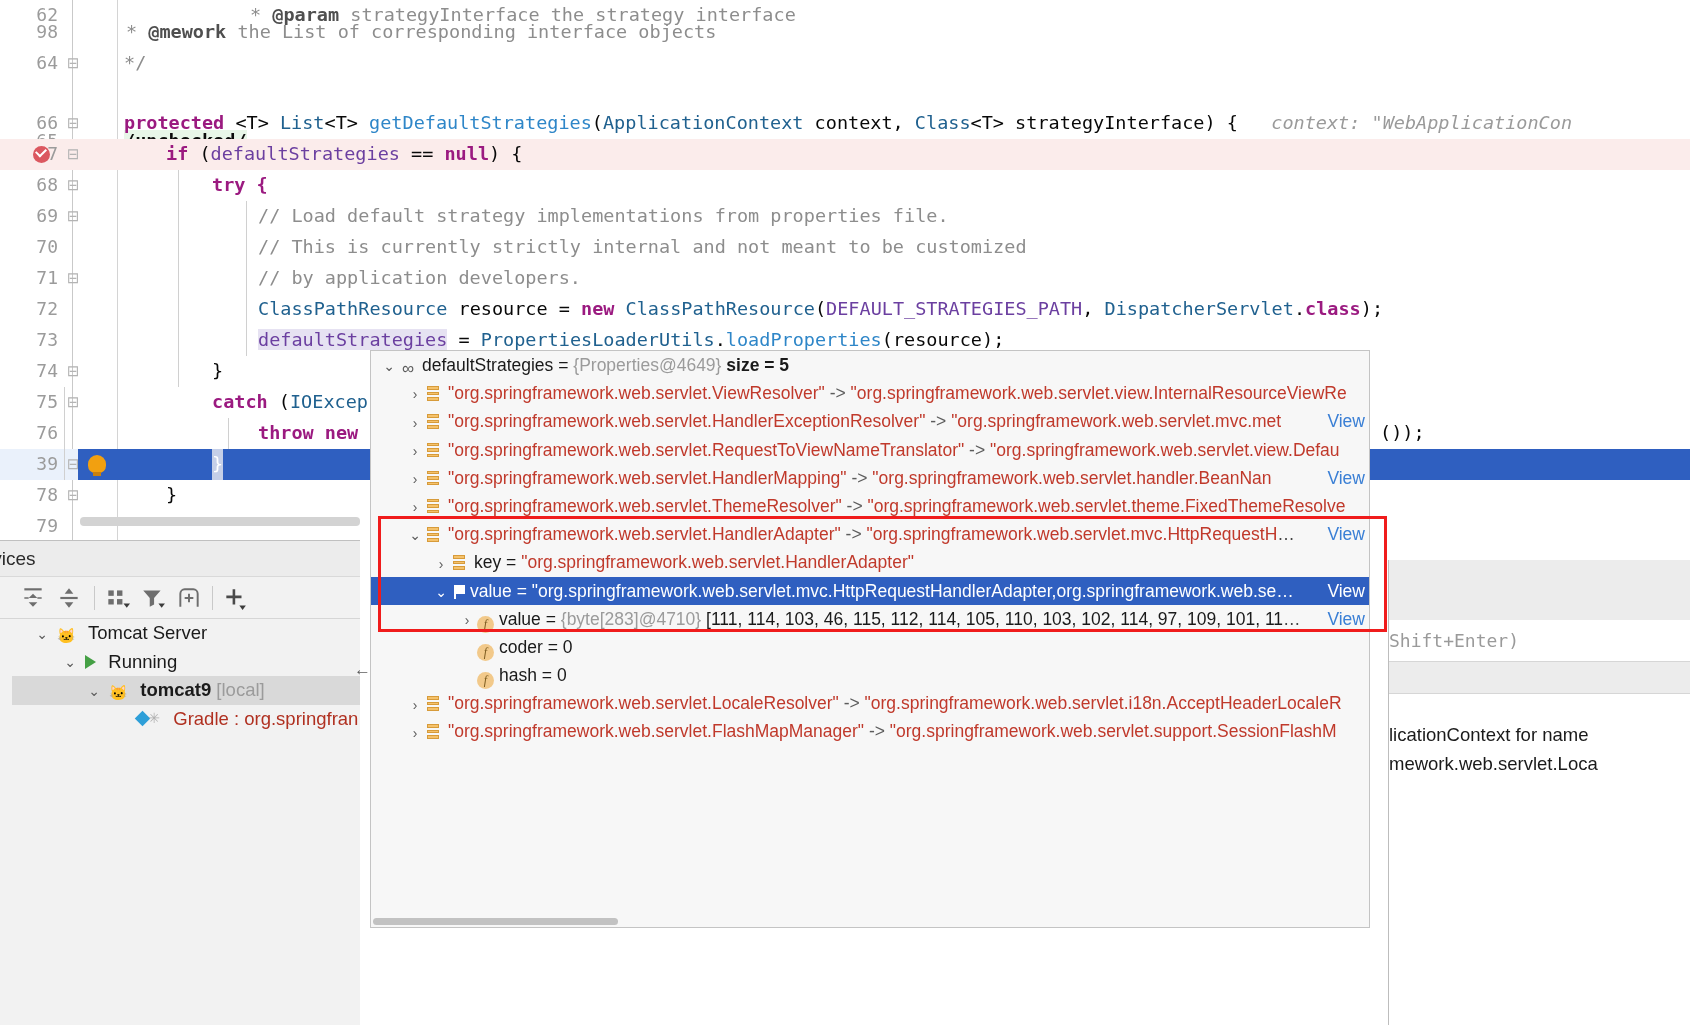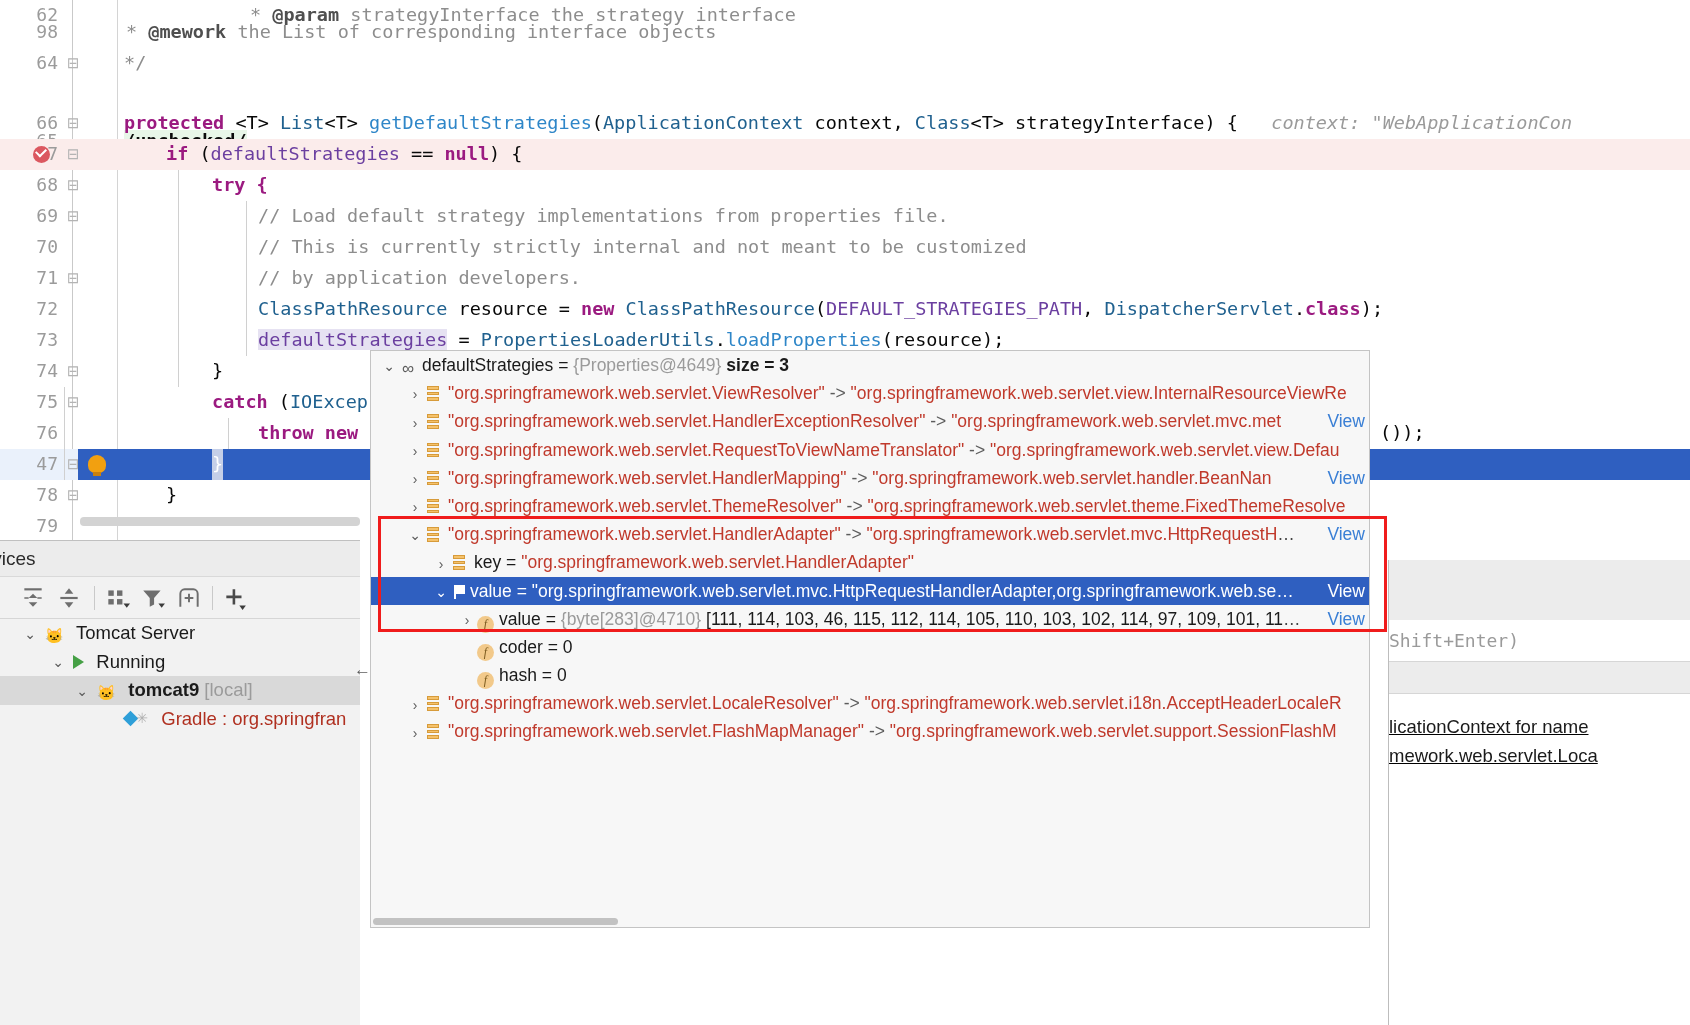--- a/index.html
+++ b/index.html
@@ -200,21 +200,21 @@
     border-bottom: 1px solid #d6d6d6;
     position: relative;
   }
   .tb-ico {
     position: absolute; top: 8px; width: 26px; height: 26px;
     color: #6e6e6e;
   }
   .tb-sep {
     position: absolute; top: 9px; width: 1px; height: 24px; background: #c9c9c9;
   }
-  .svc-tree { background: #f2f2f2; font-size: 18.5px; }
+  .svc-tree { background: #f2f2f2; font-size: 18.5px; padding-left: 12px; }
   .svc-row {
     height: 28.5px; line-height: 28.5px; white-space: nowrap;
     position: relative; color: #1a1a1a;
   }
   .svc-row.sel { background: #d9d9d9; }
   .svc-tw {
     display:inline-block; width:20px; text-align:center;
     color:#5c5c5c; font-size:14px; vertical-align: middle;
   }
   .cat-ico {
@@ -382,21 +382,21 @@
 
     <div class="code-line" style="top:418px;position:absolute;width:100%;">
       <span class="gutter-num">76</span>
       <span class="indent-guide" style="left:64px;"></span>
       <span class="indent-guide" style="left:228px;"></span>
       <span class="code-text" style="left:258px;"><span class="kw">throw new</span></span>
       <span class="code-text" style="left:1380px;">());</span>
     </div>
 
     <div class="code-line ln-hl-blue-soft" style="top:449px;position:absolute;width:100%;">
-      <span class="gutter-num">47</span>
+      <span class="gutter-num">39</span>
       <span class="fold">⊟</span>
       <span class="indent-guide" style="left:64px;"></span>
       <span class="ln-hl-blue-bg" style="position:absolute;left:78px;top:0;right:0;height:30.8px;"></span>
       <span class="bulb"></span>
       <span class="code-text" style="left:212px;color:#ffffff;background:#c5cfe8;">}</span>
     </div>
 
     <div class="code-line" style="top:480px;position:absolute;width:100%;">
       <span class="gutter-num">78</span>
       <span class="fold">⊟</span>
@@ -484,29 +484,29 @@
     </div>
   </div>
 
   <div class="svc-gutter-fill"></div>
   <div class="svc-collapse-arrow">←</div>
 
   <div class="right-panel">
     <div class="rp-strip1"></div>
     <div class="rp-hintline">Shift+Enter)</div>
     <div class="rp-strip2"></div>
-    <div style="padding-top:18px;text-decoration:underline;">
+    <div style="padding-top:26px;">
       <div class="rp-text">licationContext for name</div>
       <div class="rp-text">mework.web.servlet.Loca</div>
     </div>
   </div>
 
   <div class="dbg-popup">
     <div id="dbg-rows">
-        <div class="tree-row" style="padding-left: 8px;"><span class="tw">⌄</span><span class="ico ico-oo">∞</span><span class="t-black">defaultStrategies</span><span class="t-black"> = </span><span class="t-gray">{Properties@4649}</span><span class="t-black t-bold"> size = 3</span></div>
+        <div class="tree-row" style="padding-left: 8px;"><span class="tw">⌄</span><span class="ico ico-oo">∞</span><span class="t-black">defaultStrategies</span><span class="t-black"> = </span><span class="t-gray">{Properties@4649}</span><span class="t-black t-bold"> size = 5</span></div>
         <div class="tree-row" style="padding-left: 34px;"><span class="tw">›</span><span class="ico ico-map"><span></span></span><span class="t-red">"org.springframework.web.servlet.ViewResolver"</span><span class="t-arrow"> -&gt; </span><span class="t-red">"org.springframework.web.servlet.view.InternalResourceViewRe</span></div>
         <div class="tree-row" style="padding-left: 34px;"><span class="tw">›</span><span class="ico ico-map"><span></span></span><span class="t-red">"org.springframework.web.servlet.HandlerExceptionResolver"</span><span class="t-arrow"> -&gt; </span><span class="t-red">"org.springframework.web.servlet.mvc.met</span><span class="view-link">View</span></div>
         <div class="tree-row" style="padding-left: 34px;"><span class="tw">›</span><span class="ico ico-map"><span></span></span><span class="t-red">"org.springframework.web.servlet.RequestToViewNameTranslator"</span><span class="t-arrow"> -&gt; </span><span class="t-red">"org.springframework.web.servlet.view.Defau</span></div>
         <div class="tree-row" style="padding-left: 34px;"><span class="tw">›</span><span class="ico ico-map"><span></span></span><span class="t-red">"org.springframework.web.servlet.HandlerMapping"</span><span class="t-arrow"> -&gt; </span><span class="t-red">"org.springframework.web.servlet.handler.BeanNan</span><span class="view-link">View</span></div>
         <div class="tree-row" style="padding-left: 34px;"><span class="tw">›</span><span class="ico ico-map"><span></span></span><span class="t-red">"org.springframework.web.servlet.ThemeResolver"</span><span class="t-arrow"> -&gt; </span><span class="t-red">"org.springframework.web.servlet.theme.FixedThemeResolve</span></div>
         <div class="tree-row" style="padding-left: 34px;"><span class="tw">⌄</span><span class="ico ico-map"><span></span></span><span class="t-red">"org.springframework.web.servlet.HandlerAdapter"</span><span class="t-arrow"> -&gt; </span><span class="t-red">"org.springframework.web.servlet.mvc.HttpRequestH</span><span class="ellip">…</span><span class="view-link">View</span></div>
         <div class="tree-row" style="padding-left: 60px;"><span class="tw">›</span><span class="ico ico-map"><span></span></span><span class="t-black">key</span><span class="t-black"> = </span><span class="t-red">"org.springframework.web.servlet.HandlerAdapter"</span></div>
         <div class="tree-row selected" style="padding-left: 60px;"><span class="tw">⌄</span><span class="ico ico-flag"></span><span class="t-black">value</span><span class="t-black"> = </span><span class="t-red">"org.springframework.web.servlet.mvc.HttpRequestHandlerAdapter,org.springframework.web.se</span><span class="ellip">…</span><span class="view-link">View</span></div>
         <div class="tree-row" style="padding-left: 86px;"><span class="tw">›</span><span class="ico ico-f">f</span><span class="t-black">value</span><span class="t-black"> = </span><span class="t-gray">{byte[283]@4710}</span><span class="t-black"> [111, 114, 103, 46, 115, 112, 114, 105, 110, 103, 102, 114, 97, 109, 101, 11</span><span class="ellip">…</span><span class="view-link">View</span></div>
         <div class="tree-row" style="padding-left: 86px;"><span class="tw empty"></span><span class="ico ico-f">f</span><span class="t-black">coder</span><span class="t-black"> = </span><span class="t-black">0</span></div>

